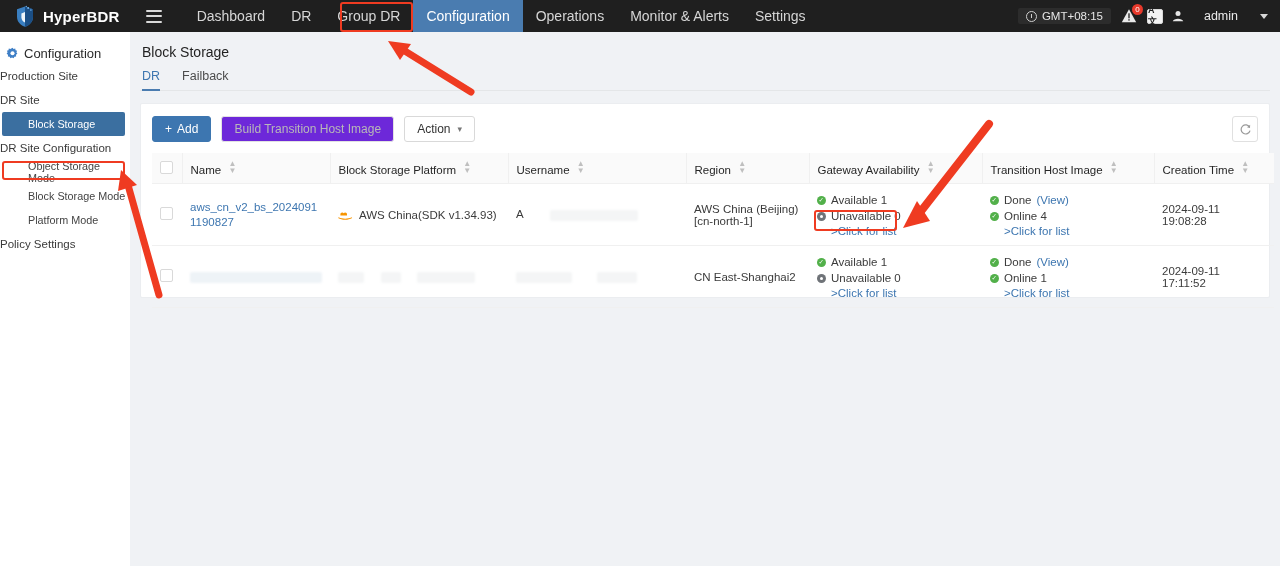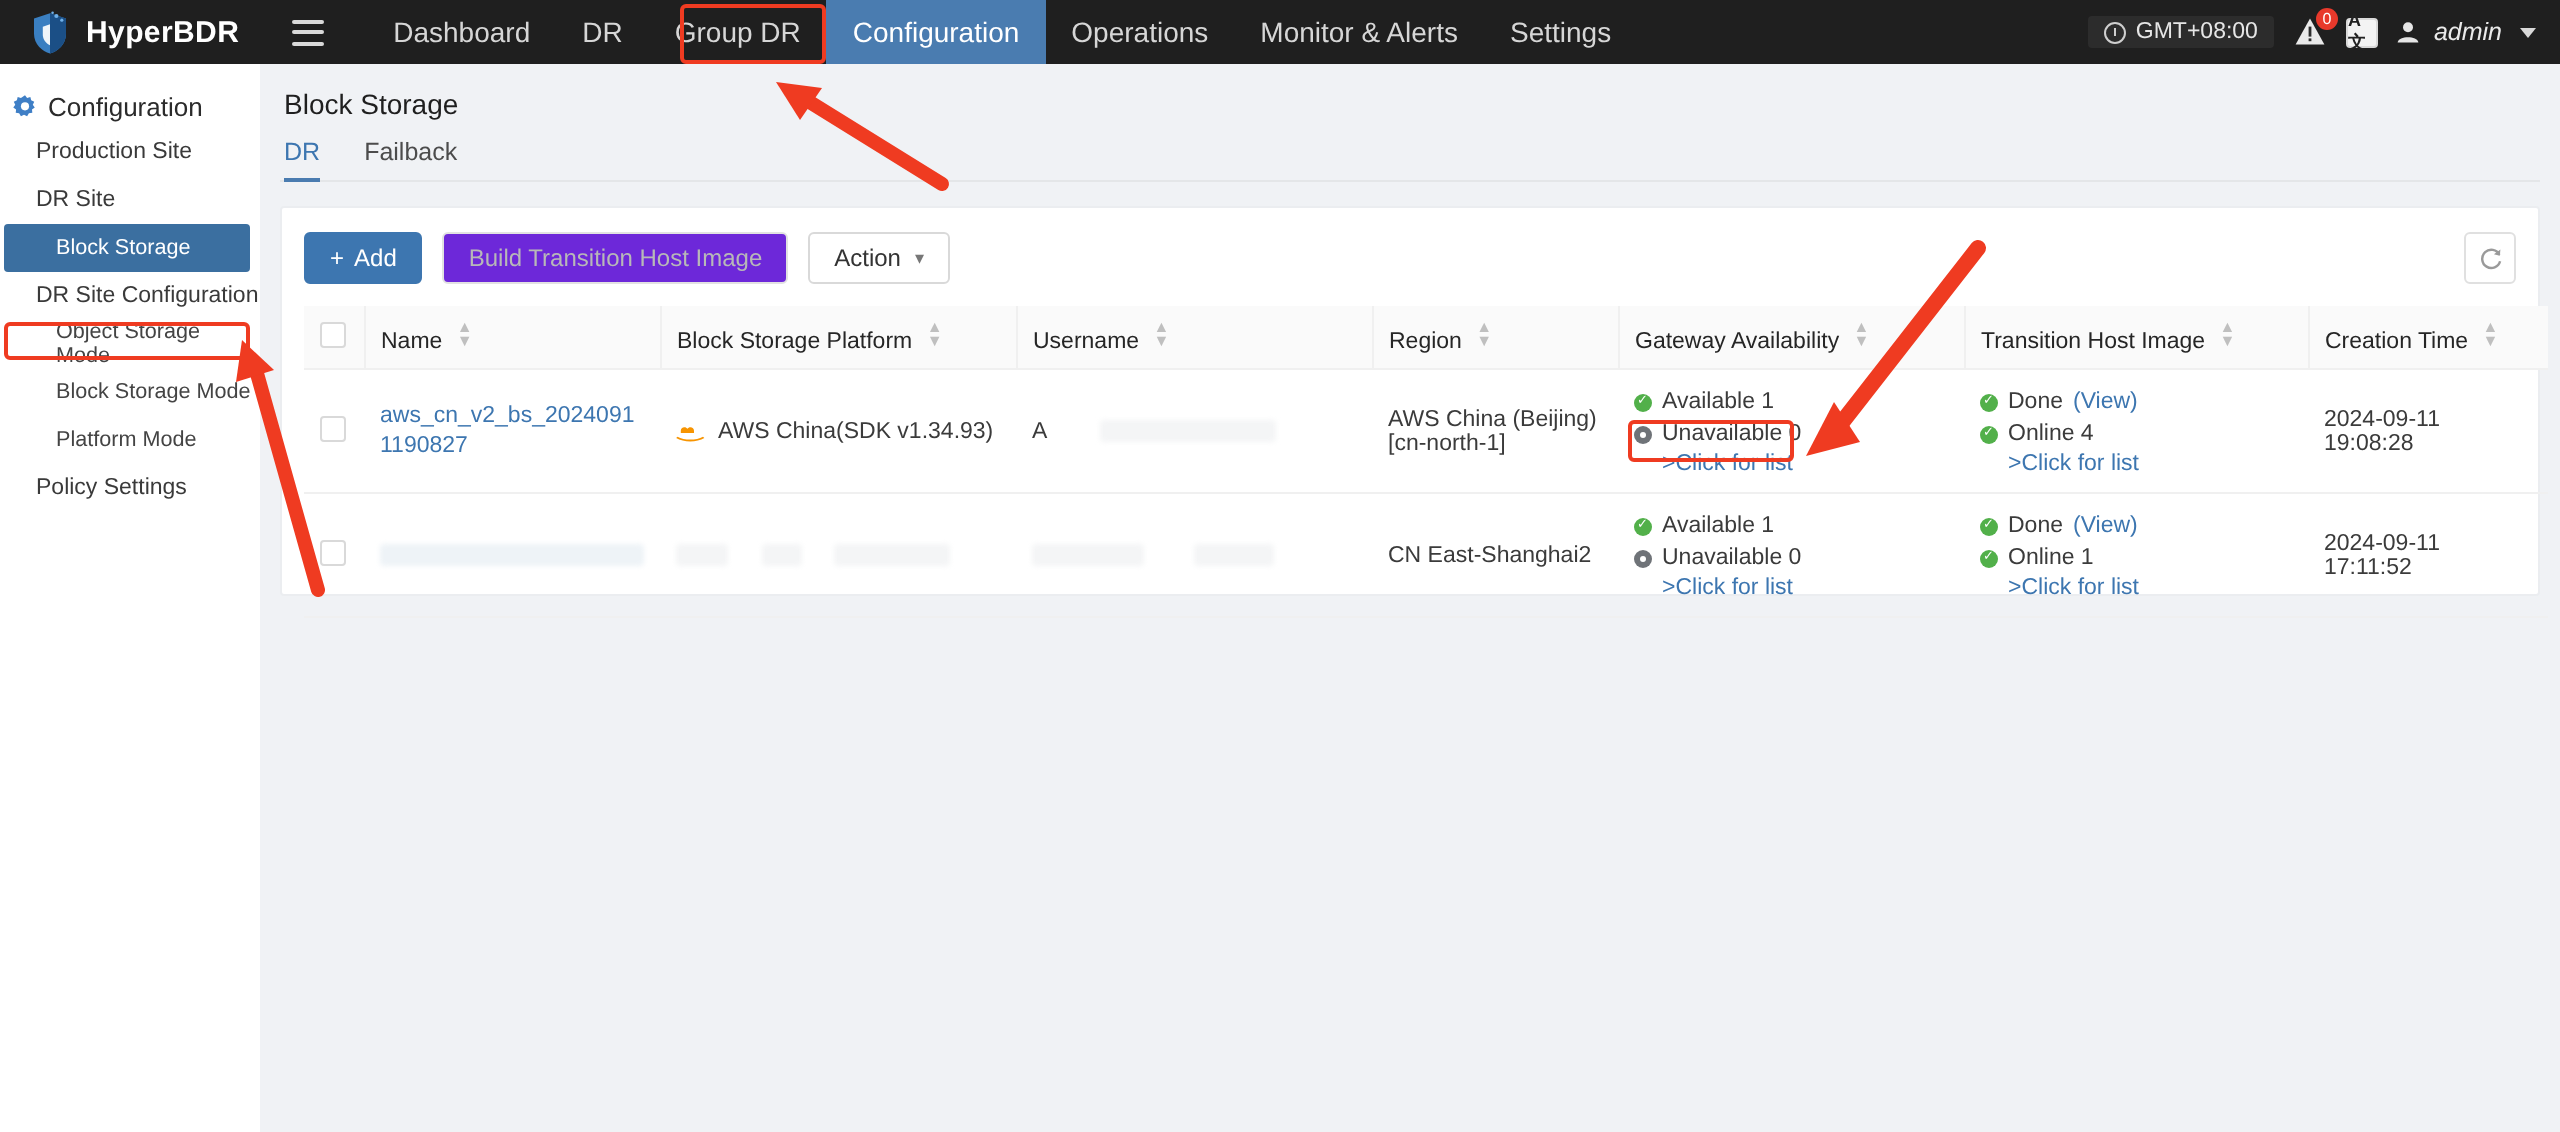--- a/index.html
+++ b/index.html
@@ -35,34 +35,34 @@
   .tz-ico { width: 11px; height: 11px; border: 1.3px solid #cfcfcf; border-radius: 50%;
             position: relative; display: inline-block; }
   .tz-ico:after { content:""; position:absolute; left:4px; top:2px; width:1.2px; height:4px; background:#cfcfcf; }
   .bell-wrap { position: relative; width: 18px; height: 18px; cursor: pointer; }
   .badge { position: absolute; right: -5px; top: -3px; background: #e8392b; color:#fff;
            font-size: 8px; border-radius: 7px; min-width: 11px; height: 11px; line-height: 11px;
            text-align: center; padding: 0 2px; }
   .lang-ico { width: 16px; height: 15px; border: 1.3px solid #d9d9d9; border-radius: 2px;
               font-size: 9px; color: #e9e9e9; display: flex; align-items: center;
               justify-content: center; cursor: pointer; background: #f3f3f3; color:#222; font-weight:bold;}
-  .user { display: flex; align-items: center; gap: 7px; font-size: 12.5px; color: #eaeaea; cursor: pointer; font-style: italic;}
+  .user { display: flex; align-items: center; gap: 20px; font-size: 12.5px; color: #eaeaea; cursor: pointer;}
   .caret-d { width: 0; height: 0; border-left: 4px solid transparent; border-right: 4px solid transparent;
              border-top: 5px solid #d8d8d8; margin-left: 2px; }
 
   
   .body-wrap { display: flex; height: 534px; }
 
   
   .sidebar { width: 130px; background: #ffffff; padding-top: 10px; flex: 0 0 130px; }
   .side-title { display: flex; align-items: center; gap: 5px; font-size: 13px; color: #2b2b2b;
                 padding: 0 8px 0 6px; height: 22px; }
   .gear { width: 13px; height: 13px; flex: 0 0 13px; }
   .side-item { height: 24px; display: flex; align-items: center; font-size: 11.5px;
-               color: #3a3a3a; cursor: pointer; padding-left: 18px; }
+               color: #3a3a3a; cursor: pointer; }
   .side-item.lvl2 { padding-left: 28px; font-size: 10.8px; color: #444; }
   .side-item.selected { background: #3b6fa0; color: #fff; margin: 0 5px 0 2px;
                border-radius: 2px; padding-left: 26px; position: relative; }
 
   
   .main { flex: 1 1 auto; padding: 10px 10px 0 10px; min-width: 0; }
   .page-title { font-size: 14px; color: #1f1f1f; margin: 2px 0 9px 2px; }
   .tabs { display: flex; gap: 22px; border-bottom: 1px solid #e4e6e8; padding-left: 2px; }
   .tab { font-size: 12.5px; color: #4c4c4c; padding-bottom: 7px; cursor: pointer; position: relative; }
   .tab.active { color: #3d76b0; }
@@ -149,21 +149,21 @@
       <div class="navitem">Group DR</div>
       <div class="navitem active" id="nav-config">Configuration</div>
       <div class="navitem">Operations</div>
       <div class="navitem">Monitor &amp; Alerts</div>
       <div class="navitem">Settings</div>
     </div>
 
     <div class="nav-right">
       <div class="tz">
         <span class="tz-ico"></span>
-        <span>GMT+08:00</span>
+        <span>GMT+08:15</span>
       </div>
       <div class="bell-wrap">
         <svg width="18" height="18" viewBox="0 0 18 18">
           <path d="M9 2.2 L16.2 15.2 L1.8 15.2 Z" fill="#e9e9e9"></path>
           <rect x="8.3" y="6.3" width="1.4" height="5" fill="#2b2b2b"></rect>
           <rect x="8.3" y="12.2" width="1.4" height="1.4" fill="#2b2b2b"></rect>
         </svg>
         <span class="badge">0</span>
       </div>
       <div class="lang-ico">A文</div>

